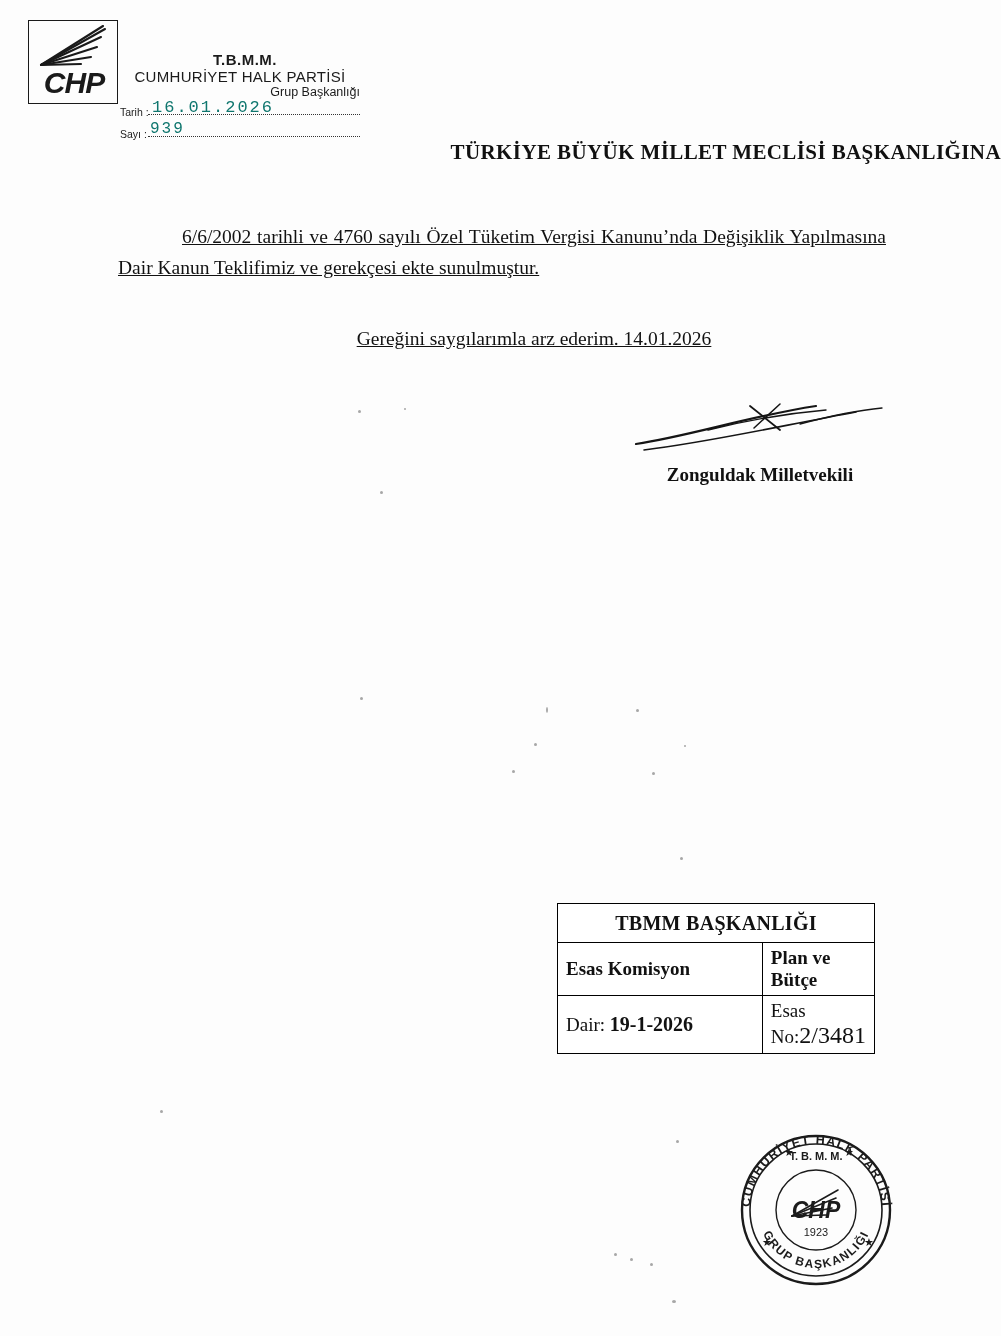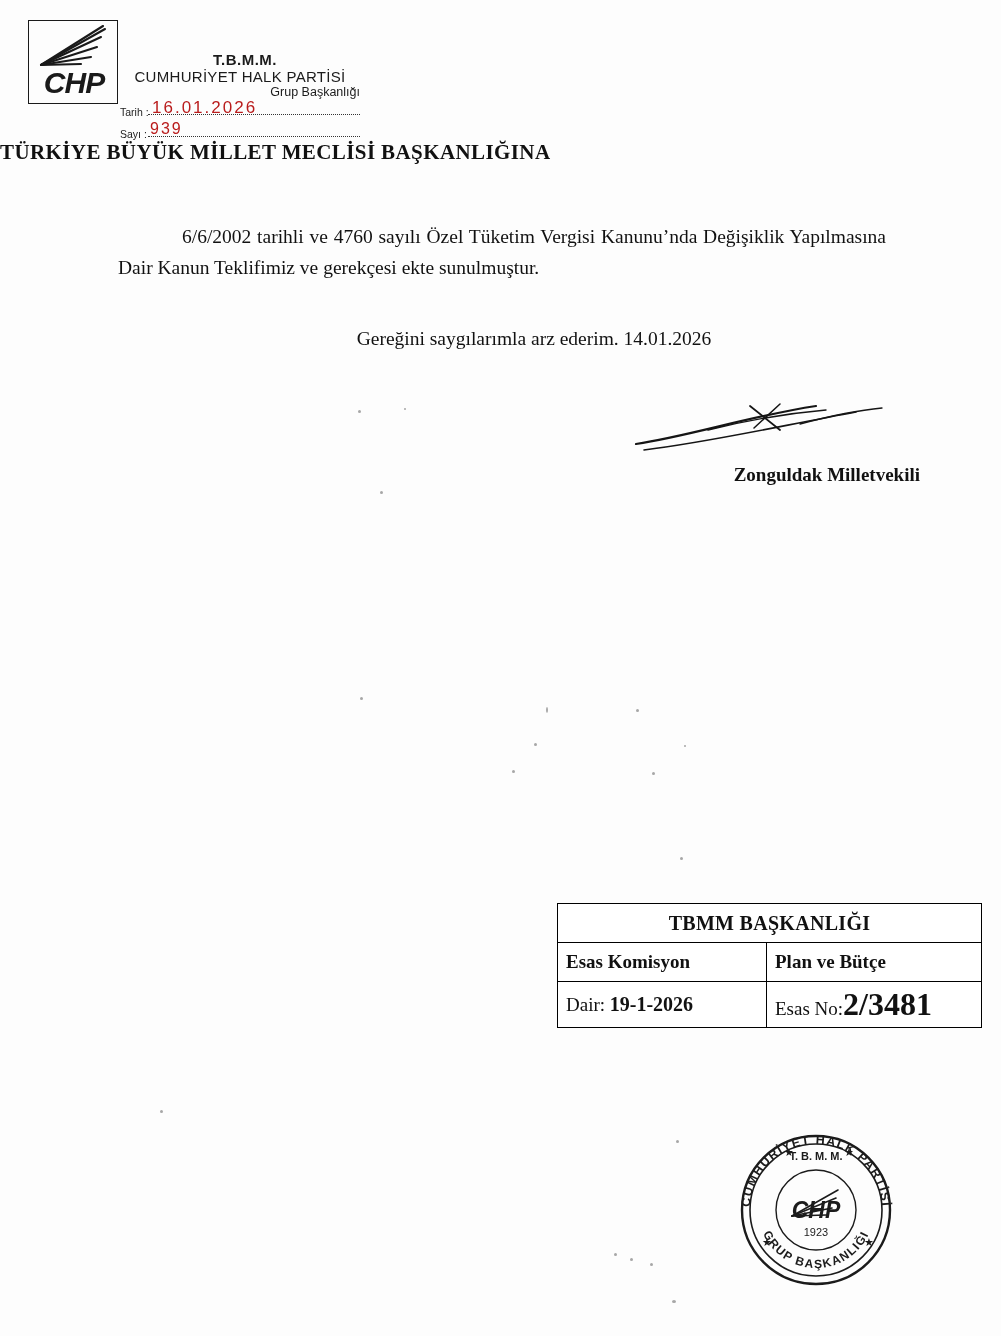--- a/index.html
+++ b/index.html
@@ -102,48 +102,49 @@
     position: absolute;
     left: 28px;
     right: 0;
     top: 13px;
     border-bottom: 1px dotted #333;
   }
   .stamp-field .hand {
     position: absolute;
     left: 32px;
     top: -3px;
-    font-family: Liberation Sans, sans-serif;
+    font-family: Liberation Mono, monospace;
     font-size: 17px;
     letter-spacing: 2px;
-    color: #b91c1c;
+    color: #0f766e;
   }
   .stamp-field.sayi .hand {
     left: 30px;
     font-size: 16px;
   }
 
   
   .doc-title {
     position: absolute;
     left: 0;
     right: 0;
     top: 140px;
-    text-align: left;
+    text-align: right;
     font-size: 21px;
     font-weight: bold;
     letter-spacing: 0.4px;
   }
 
   
   .para {
     position: absolute;
     font-size: 19.5px;
     line-height: 1.58;
     text-align: justify;
+    text-decoration: underline;
   }
   .para-1 {
     left: 118px;
     width: 768px;
     top: 222px;
     text-indent: 64px;
   }
   .para-2 {
     left: 118px;
     width: 768px;
@@ -166,50 +167,49 @@
   }
   .sig-name {
     font-size: 19px;
     font-weight: bold;
     letter-spacing: 0.2px;
   }
   .sig-role {
     font-size: 19px;
     font-weight: bold;
     margin-top: 2px;
-    text-align: right;
   }
 
   
   .tbmm-table {
     position: absolute;
     left: 557px;
     top: 903px;
-    width: 425px;
+    width: 318px;
     border-collapse: collapse;
     background: #fff;
   }
   .tbmm-table td, .tbmm-table th {
     border: 1.8px solid #000;
     padding: 4px 8px;
     font-size: 19px;
     height: 30px;
     vertical-align: middle;
   }
   .tbmm-table .hdr {
     text-align: center;
     font-weight: bold;
     font-size: 20px;
     letter-spacing: 0.3px;
   }
   .cell-label { width: 192px; }
   .bold { font-weight: bold; }
   .esas-no-big {
-    font-weight: bold;
-    font-size: 32px;
+    font-weight: normal;
+    font-size: 24px;
   }
   .date-big {
     font-weight: bold;
     font-size: 20px;
   }
 
   
   .seal {
     position: absolute;
     left: 726px;

